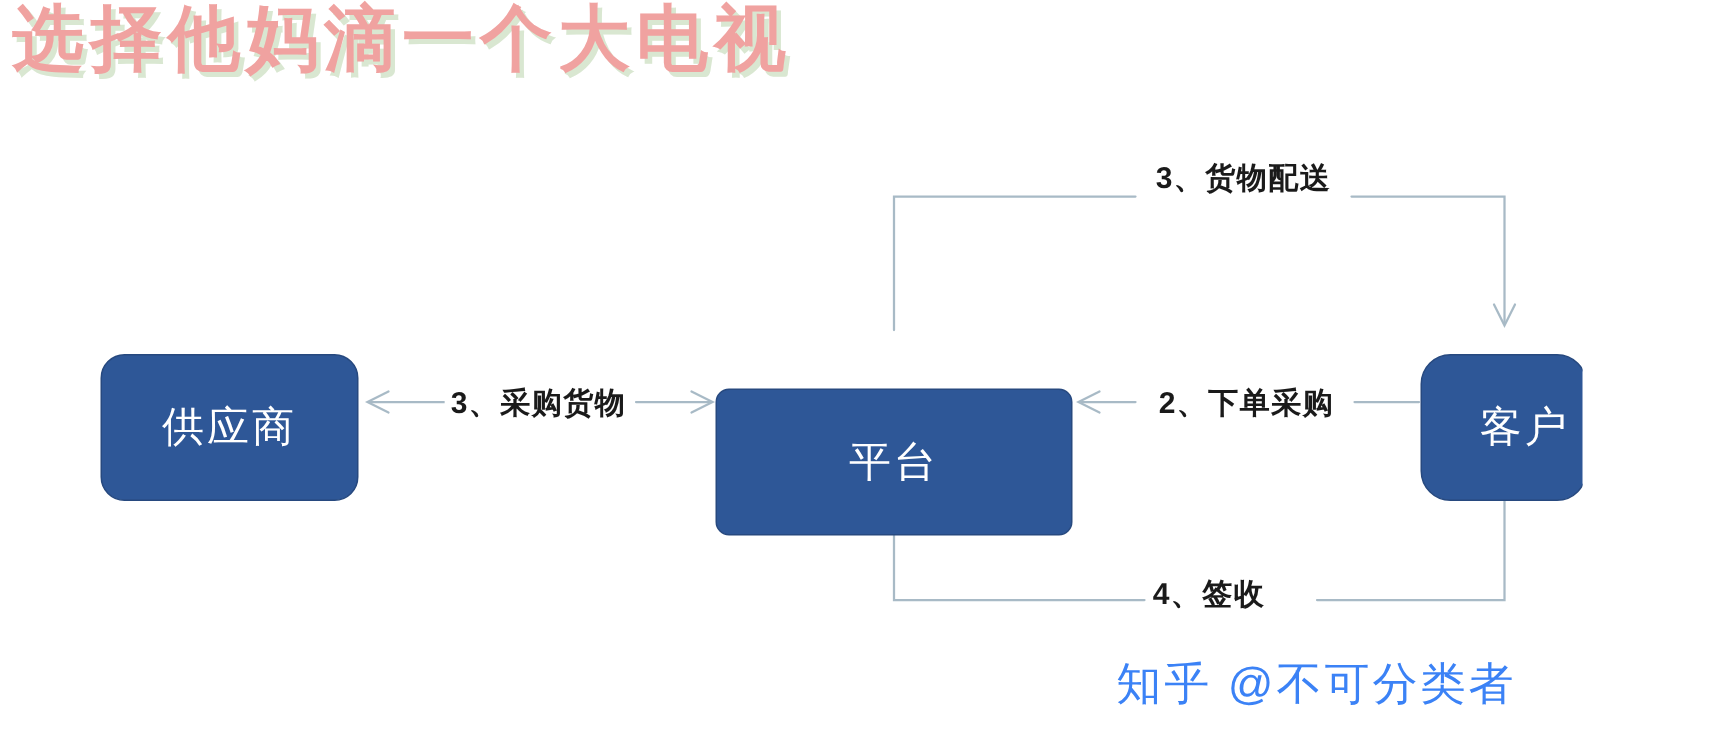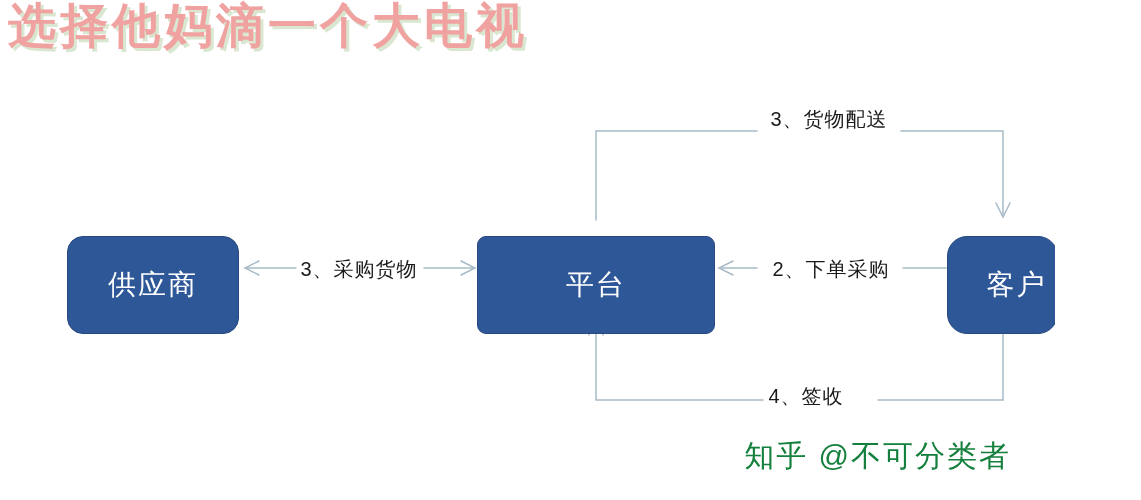--- a/index.html
+++ b/index.html
@@ -41,43 +41,44 @@
     border: 1px solid #27497F;
     box-sizing: border-box;
     display: flex;
     align-items: center;
     justify-content: center;
     color: #ffffff;
     font-size: 28px;
     letter-spacing: 2px;
   }
   .node-supplier { left: 67px;  width: 172px; border-radius: 16px; }
-  .node-platform { left: 477px; width: 238px; border-radius: 9px;  }
+  .node-platform { left: 477px; width: 238px; border-radius: 9px; margin-top: 23px;  }
   .node-customer { left: 947px; width: 111px; border-radius: 20px; padding-left: 28px; }
   .edge-label {
     position: absolute;
     transform: translate(-50%, -50%);
     color: #1a1a1a;
     font-size: 20px;
     letter-spacing: 1px;
     white-space: nowrap;
     background: #ffffff;
     padding: 0 4px;
+    font-weight: bold;
   }
   .edge-label-1 { left: 359px; top: 269px; }
   .edge-label-2 { left: 831px; top: 269px; }
   .edge-label-3 { left: 829px; top: 119px; }
   .edge-label-4 { left: 806px; top: 396px; }
   .watermark {
     position: absolute;
     right: 44px;
     top: 436px;
     font-size: 30px;
     letter-spacing: 2px;
-    color: #15803d;
+    color: #3b82f6;
     text-shadow: 2px 2px 0 #ffffff;
     white-space: nowrap;
     margin-left: 27px;
   }
 </style>
 </head>
 <body>
 
 <div class="stage">
 

